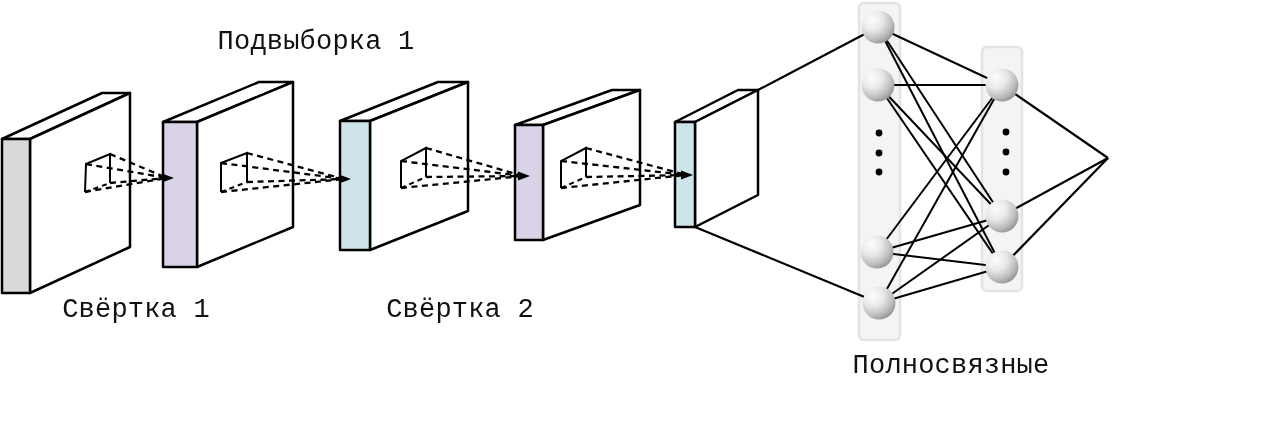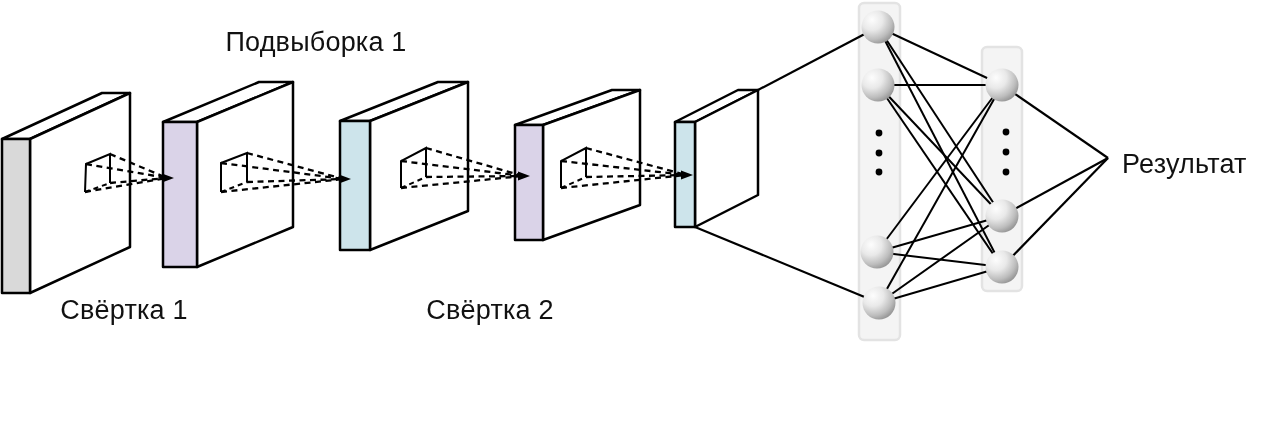--- a/index.html
+++ b/index.html
@@ -6,21 +6,21 @@
   #stage {
     position:relative; width:1261px; height:426px;
     background:#ffffff; overflow:hidden;
     font-family:"Liberation Sans", sans-serif;
   }
   #diagram-svg { position:absolute; left:0; top:0; }
   .lbl {
     position:absolute; font-size:27px; line-height:1.15; color:#111;
     white-space:nowrap; letter-spacing:0.2px;
   }
-  .lbl.centered { transform:translateX(-50%); text-align:left; }
+  .lbl.centered { transform:translateX(-50%); text-align:left;font-family:Liberation Mono, monospace; }
   .lbl span { display:block; }
 </style>
 </head>
 <body>
 
 <div id="stage">
 
   <svg id="diagram-svg" width="1261" height="426" viewBox="0 0 1261 426">
     <defs>
       <radialGradient id="gSphere" cx="32%" cy="28%" r="80%">
@@ -158,22 +158,22 @@
         <circle cx="1006" cy="132" r="3.4"></circle>
         <circle cx="1006" cy="152" r="3.4"></circle>
         <circle cx="1006" cy="172" r="3.4"></circle>
       </g>
     </g>
   </svg>
 
   <div class="lbl centered" style="left:316px; top:27px;">Подвыборка 1</div>
 
 
-  <div class="lbl centered" style="left:124px; top:295px;">Свёртка 1</div>
+  <div class="lbl centered" style="left:136px; top:295px;">Свёртка 1</div>
 
-  <div class="lbl centered" style="left:490px; top:295px;">Свёртка 2</div>
+  <div class="lbl centered" style="left:460px; top:295px;">Свёртка 2</div>
 
   <div class="lbl centered" style="left:951px; top:351px;">
+    <span>Полносвязные</span>
   </div>
 
-  <div class="lbl" style="left:1122px; top:149px;">Результат</div>
 
 </div>
 
 </body></html>

